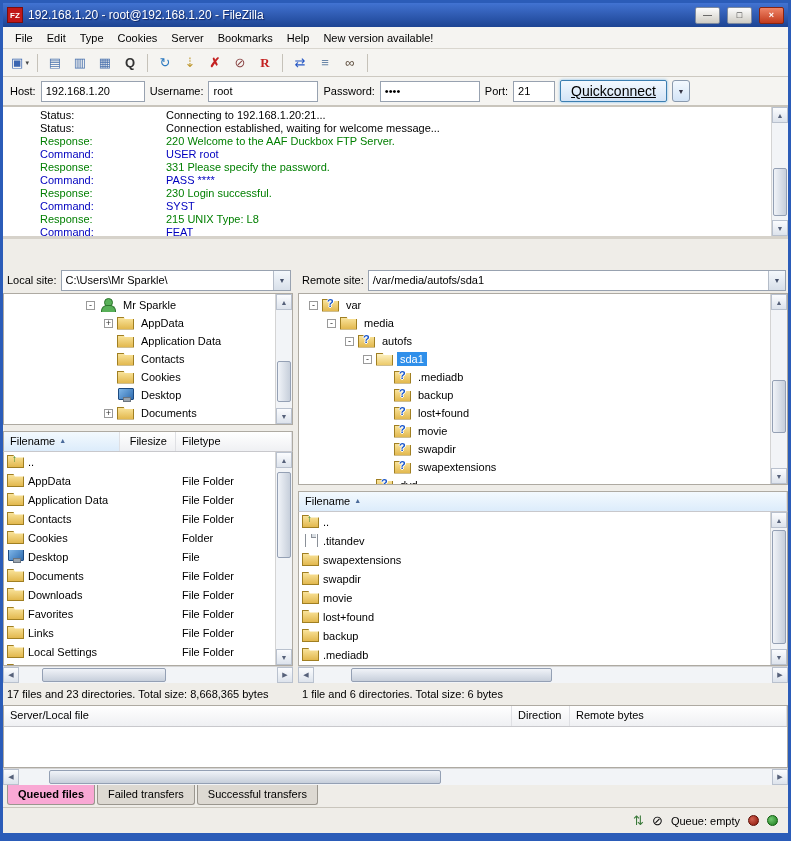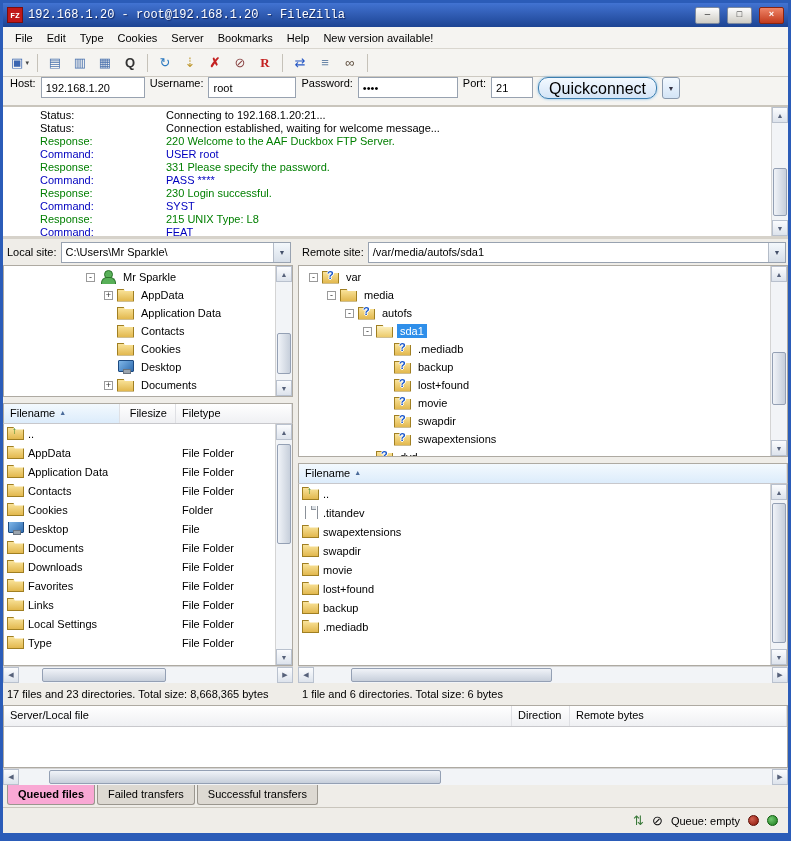--- a/index.html
+++ b/index.html
@@ -4,21 +4,21 @@
 <style>
   *{box-sizing:border-box;margin:0;padding:0;}
   html,body{width:791px;height:841px;overflow:hidden;}
   body{font-family:"Liberation Sans",sans-serif;font-size:11px;color:#000;background:#9db8d8;}
 
   .window{width:791px;height:841px;border:3px solid #2b5cb8;border-bottom-width:8px;
           display:flex;flex-direction:column;background:#efede8;}
 
   
   .titlebar{height:24px;flex:none;background:linear-gradient(#4273d2,#1d4493);
-            display:flex;align-items:center;padding:0 4px;gap:5px;color:#fff;font-family:Liberation Mono, monospace;}
+            display:flex;align-items:center;padding:0 4px;gap:5px;color:#fff;}
   .logo{width:16px;height:16px;background:#c01818;border:1px solid #7c0e0e;color:#fff;
         font-size:8px;font-weight:bold;display:flex;align-items:center;justify-content:center;flex:none;}
   .title-text{flex:1;font-size:12px;text-shadow:1px 1px 1px #10245e;white-space:nowrap;overflow:hidden;}
   .winbtn{width:25px;height:17px;border:1px solid #7d8aa0;border-radius:2px;margin-left:2px;
           background:linear-gradient(#fdfdfd,#cfccc4);color:#222;font-size:9px;
           display:flex;align-items:center;justify-content:center;flex:none;}
   .winbtn.close{background:linear-gradient(#ef8568,#c23a1c);border-color:#8a2410;color:#fff;font-weight:bold;}
 
   
   .menubar{height:22px;flex:none;background:#f5f4f1;border-bottom:1px solid #d9d6cf;
@@ -32,25 +32,25 @@
             border:1px solid transparent;border-radius:2px;font-size:13px;}
   .tool-sep{width:1px;height:18px;background:#c6c2b9;margin:0 4px;flex:none;}
   .drop-arrow{font-size:7px;color:#444;margin-left:2px;}
   .tb1{color:#3b66b0;} .tb2,.tb3,.tb4{color:#4a72ae;} .tb5{color:#333;font-weight:bold;}
   .tb6{color:#2e7ac0;} .tb7{color:#bf9830;} .tb8{color:#c42121;font-weight:bold;}
   .tb9{color:#8a4444;} .tb10{color:#c42121;font-weight:bold;font-family:"Liberation Serif",serif;}
   .tb11{color:#2456c4;} .tb12{color:#6a86a8;} .tb13{color:#5a4a3a;}
 
   
   .quickbar{height:30px;flex:none;background:#f5f4f1;border-bottom:2px solid #c9c5bc;
-            display:flex;align-items:flex-start;padding:0 7px;gap:5px;}
+            display:flex;align-items:center;padding:0 7px;gap:5px;}
   .qc-input{height:21px;border:1px solid #98a2b0;padding:2px 4px;font:11px "Liberation Sans",sans-serif;background:#fff;}
-  .qc-host{width:104px;} .qc-user{width:88px;} .qc-pass{width:100px;} .qc-port{width:42px;}
+  .qc-host{width:104px;} .qc-user{width:110px;} .qc-pass{width:100px;} .qc-port{width:42px;}
   .qc-btn{height:22px;padding:2px 10px;background:linear-gradient(#f3f9ff,#d3e4f6);
-          border:1px solid #3c7fb1;border-radius:10px;box-shadow:0 0 3px #7ab8e8;font-size:16px;}
+          border:1px solid #3c7fb1;border-radius:2px;box-shadow:0 0 3px #7ab8e8;font-size:14px;text-decoration:underline;}
   .qc-drop{width:18px;height:22px;background:linear-gradient(#f3f9ff,#d3e4f6);border:1px solid #8a9aae;
            border-radius:3px;display:flex;align-items:center;justify-content:center;font-size:7px;color:#334;}
 
   
   .log{height:132px;flex:none;background:#fff;border-bottom:3px solid #d6d2ca;display:flex;}
   .log-lines{flex:1;overflow:hidden;padding:2px 0 0 6px;}
   .log-row{height:13px;line-height:13px;display:flex;white-space:nowrap;margin-left:31px;}
   .log-type{width:126px;flex:none;}
   .t-status{color:#000;} .t-cmd{color:#0000bf;} .t-resp{color:#007f00;}
 
@@ -66,21 +66,21 @@
   .hscroll{height:17px;flex:none;background:#f2f4f7;border-top:1px solid #d4d4d4;display:flex;}
   .hbtn{width:16px;height:16px;flex:none;background:linear-gradient(#fbfcfe,#dde3ec);
         border:1px solid #b9c1ce;color:#56617a;font-size:7px;
         display:flex;align-items:center;justify-content:center;}
   .htrack{flex:1;position:relative;}
   .hthumb{position:absolute;top:1px;height:14px;background:linear-gradient(#f0f3f8,#c7cfdb);
           border:1px solid #94a0b4;border-radius:2px;}
 
   
   .panes{flex:1;display:flex;min-height:0;}
-  .pane{display:flex;flex-direction:column;min-width:0;}
+  .pane{display:flex;flex-direction:column;min-width:0;margin-top:28px;}
   .pane-local{width:290px;flex:none;}
   .splitter{width:5px;flex:none;background:#efede8;}
   .pane-remote{flex:1;}
   .pathrow{height:26px;flex:none;display:flex;align-items:center;gap:4px;padding:0 2px;}
   .pathlabel{white-space:nowrap;padding-left:2px;}
   .combo{flex:1;height:21px;display:flex;border:1px solid #98a2b0;background:#fff;min-width:0;}
   .combo-text{flex:1;padding:3px 4px;white-space:nowrap;overflow:hidden;}
   .combo-arrow{width:17px;flex:none;background:linear-gradient(#f4f8fc,#d7dfe9);border-left:1px solid #b4bcc8;
                display:flex;align-items:center;justify-content:center;font-size:7px;color:#44506a;}
 

